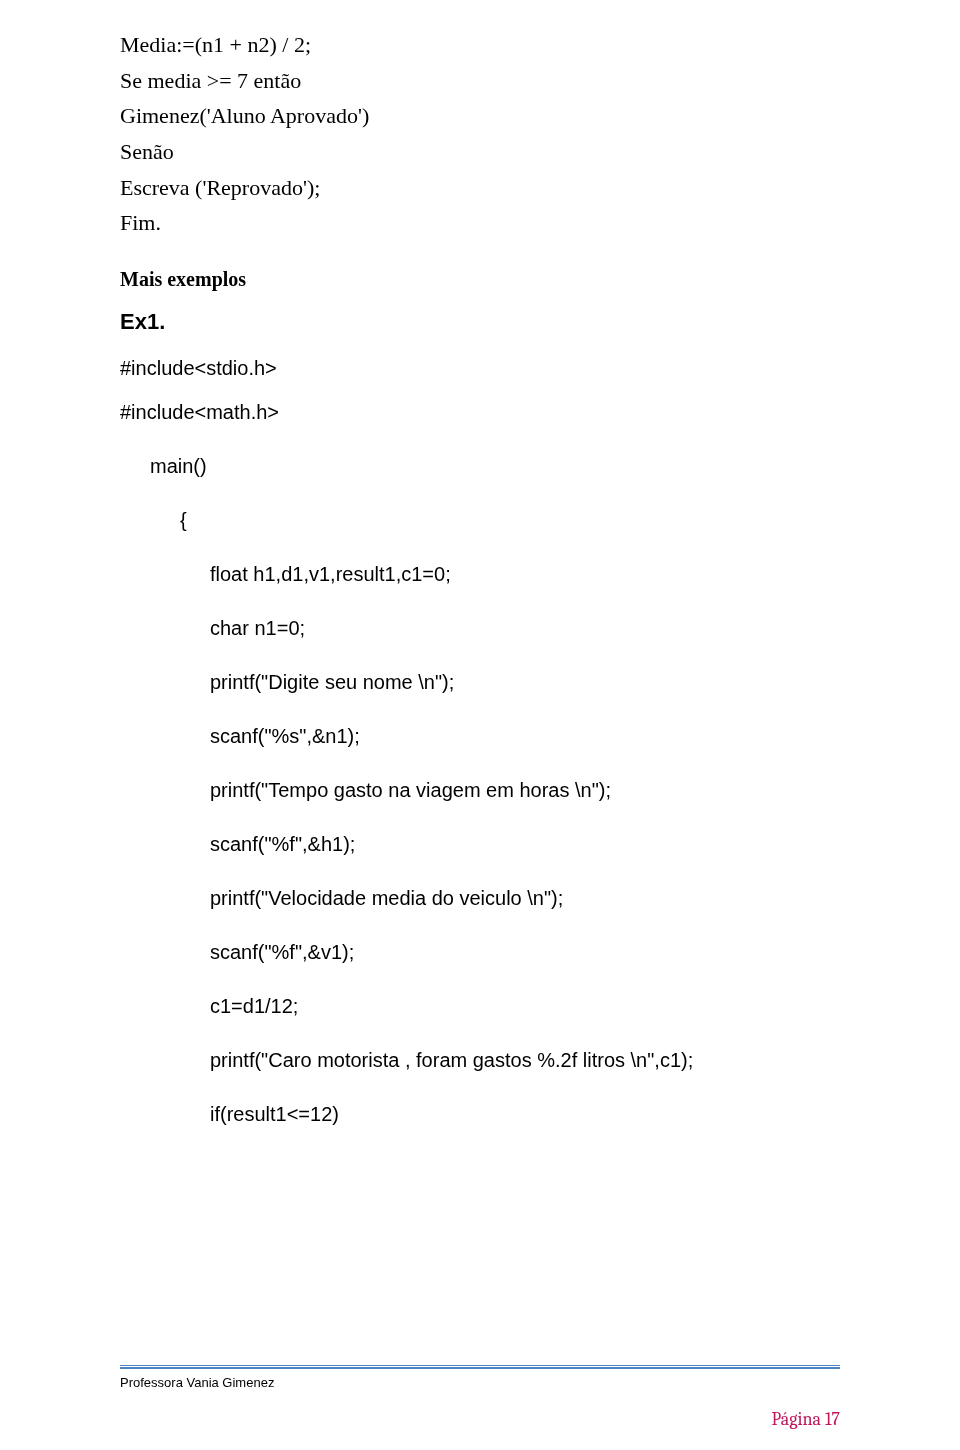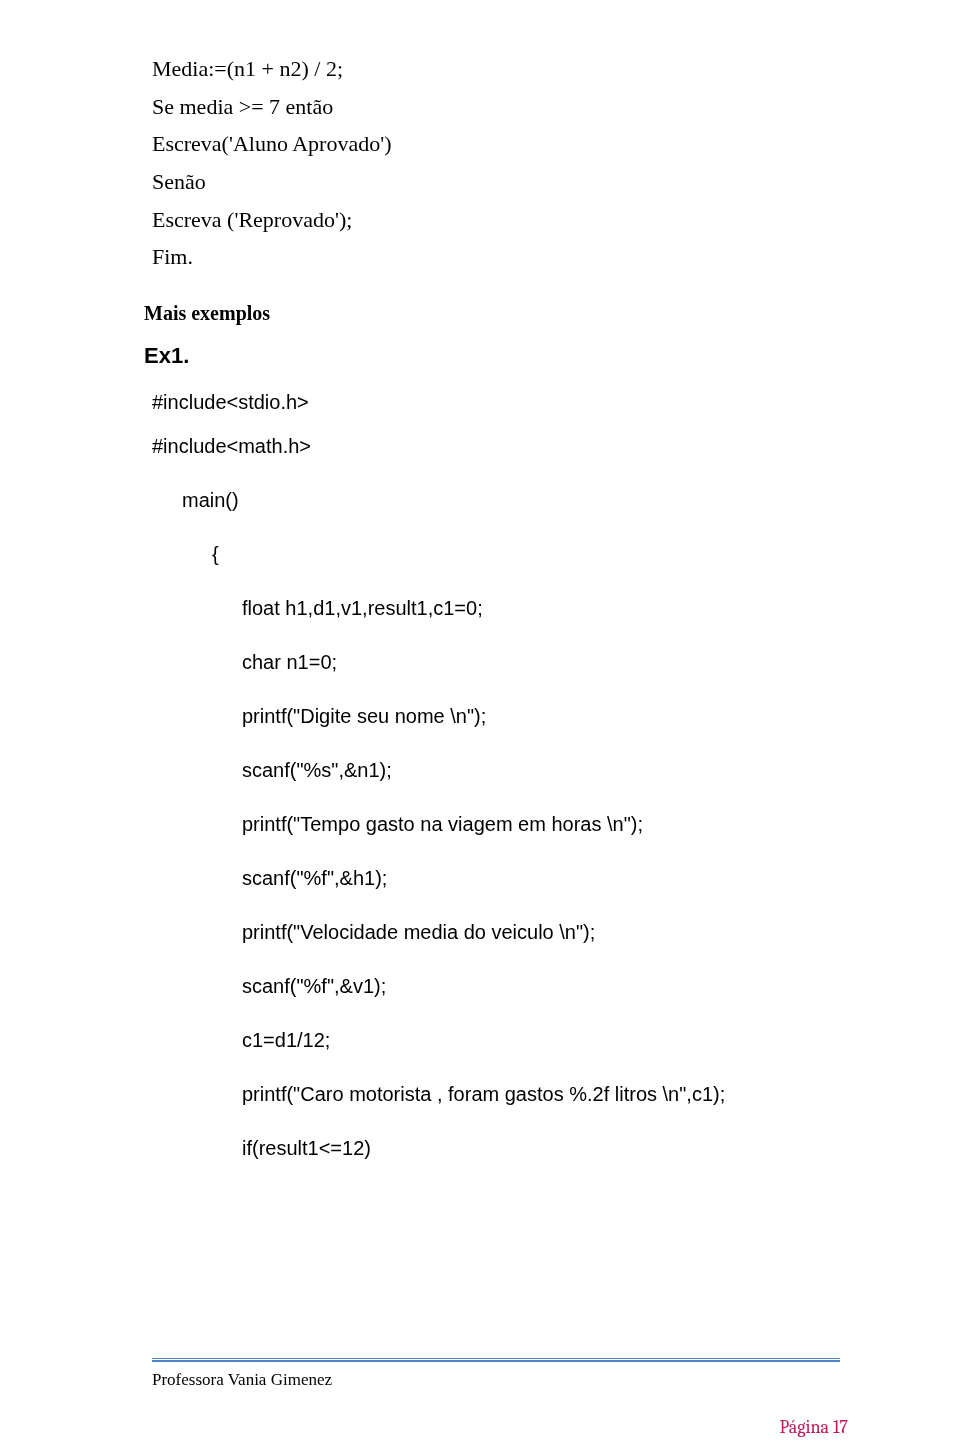--- a/index.html
+++ b/index.html
@@ -1,15 +1,15 @@
 <!DOCTYPE html>
 <html><head>
 <meta charset="utf-8">
 <style>
-  * { box-sizing: border-box; margin: 8px; padding: 0; }
+  * { box-sizing: border-box; margin: 0; padding: 0; }
   html, body { width: 960px; height: 1450px; background: #fff; }
   body {
     font-family: "Times New Roman", Times, serif;
     color: #000;
     position: relative;
     padding: 30px 120px 0 120px;
   }
   .line {
     font-size: 22px;
     line-height: 1.35;
@@ -45,40 +45,40 @@
     right: 120px;
     bottom: 60px;
   }
   .footer-rule {
     height: 4px;
     border-top: 1px solid #4f84c4;
     border-bottom: 2.5px solid #4f84c4;
     margin-bottom: 6px;
   }
   .footer-text {
-    font-family: Liberation Serif, serif;
-    font-size: 17px;
+    font-family: Liberation Sans, sans-serif;
+    font-size: 13px;
     color: #000;
   }
   .page-num {
     position: absolute;
     right: 120px;
     bottom: 20px;
     font-family: Cambria, Georgia, "Times New Roman", serif;
     font-size: 18px;
     color: #be185d;
   }
 </style>
 </head>
 <body>
 
 <div>
   <div class="line serif">Media:=(n1 + n2) / 2;</div>
   <div class="line serif">Se media &gt;= 7 então</div>
-  <div class="line serif">Escreva('Aluno Aprovado')</div>
+  <div class="line serif">Gimenez('Aluno Aprovado')</div>
   <div class="line serif">Senão</div>
   <div class="line serif">Escreva ('Reprovado');</div>
   <div class="line serif">Fim.</div>
 </div>
 
 <div class="h-serif-bold">Mais exemplos</div>
 <div class="h-sans-bold">Ex1.</div>
 
 <div>
   <div class="sans-line gap-sm">#include&lt;stdio.h&gt;</div>

